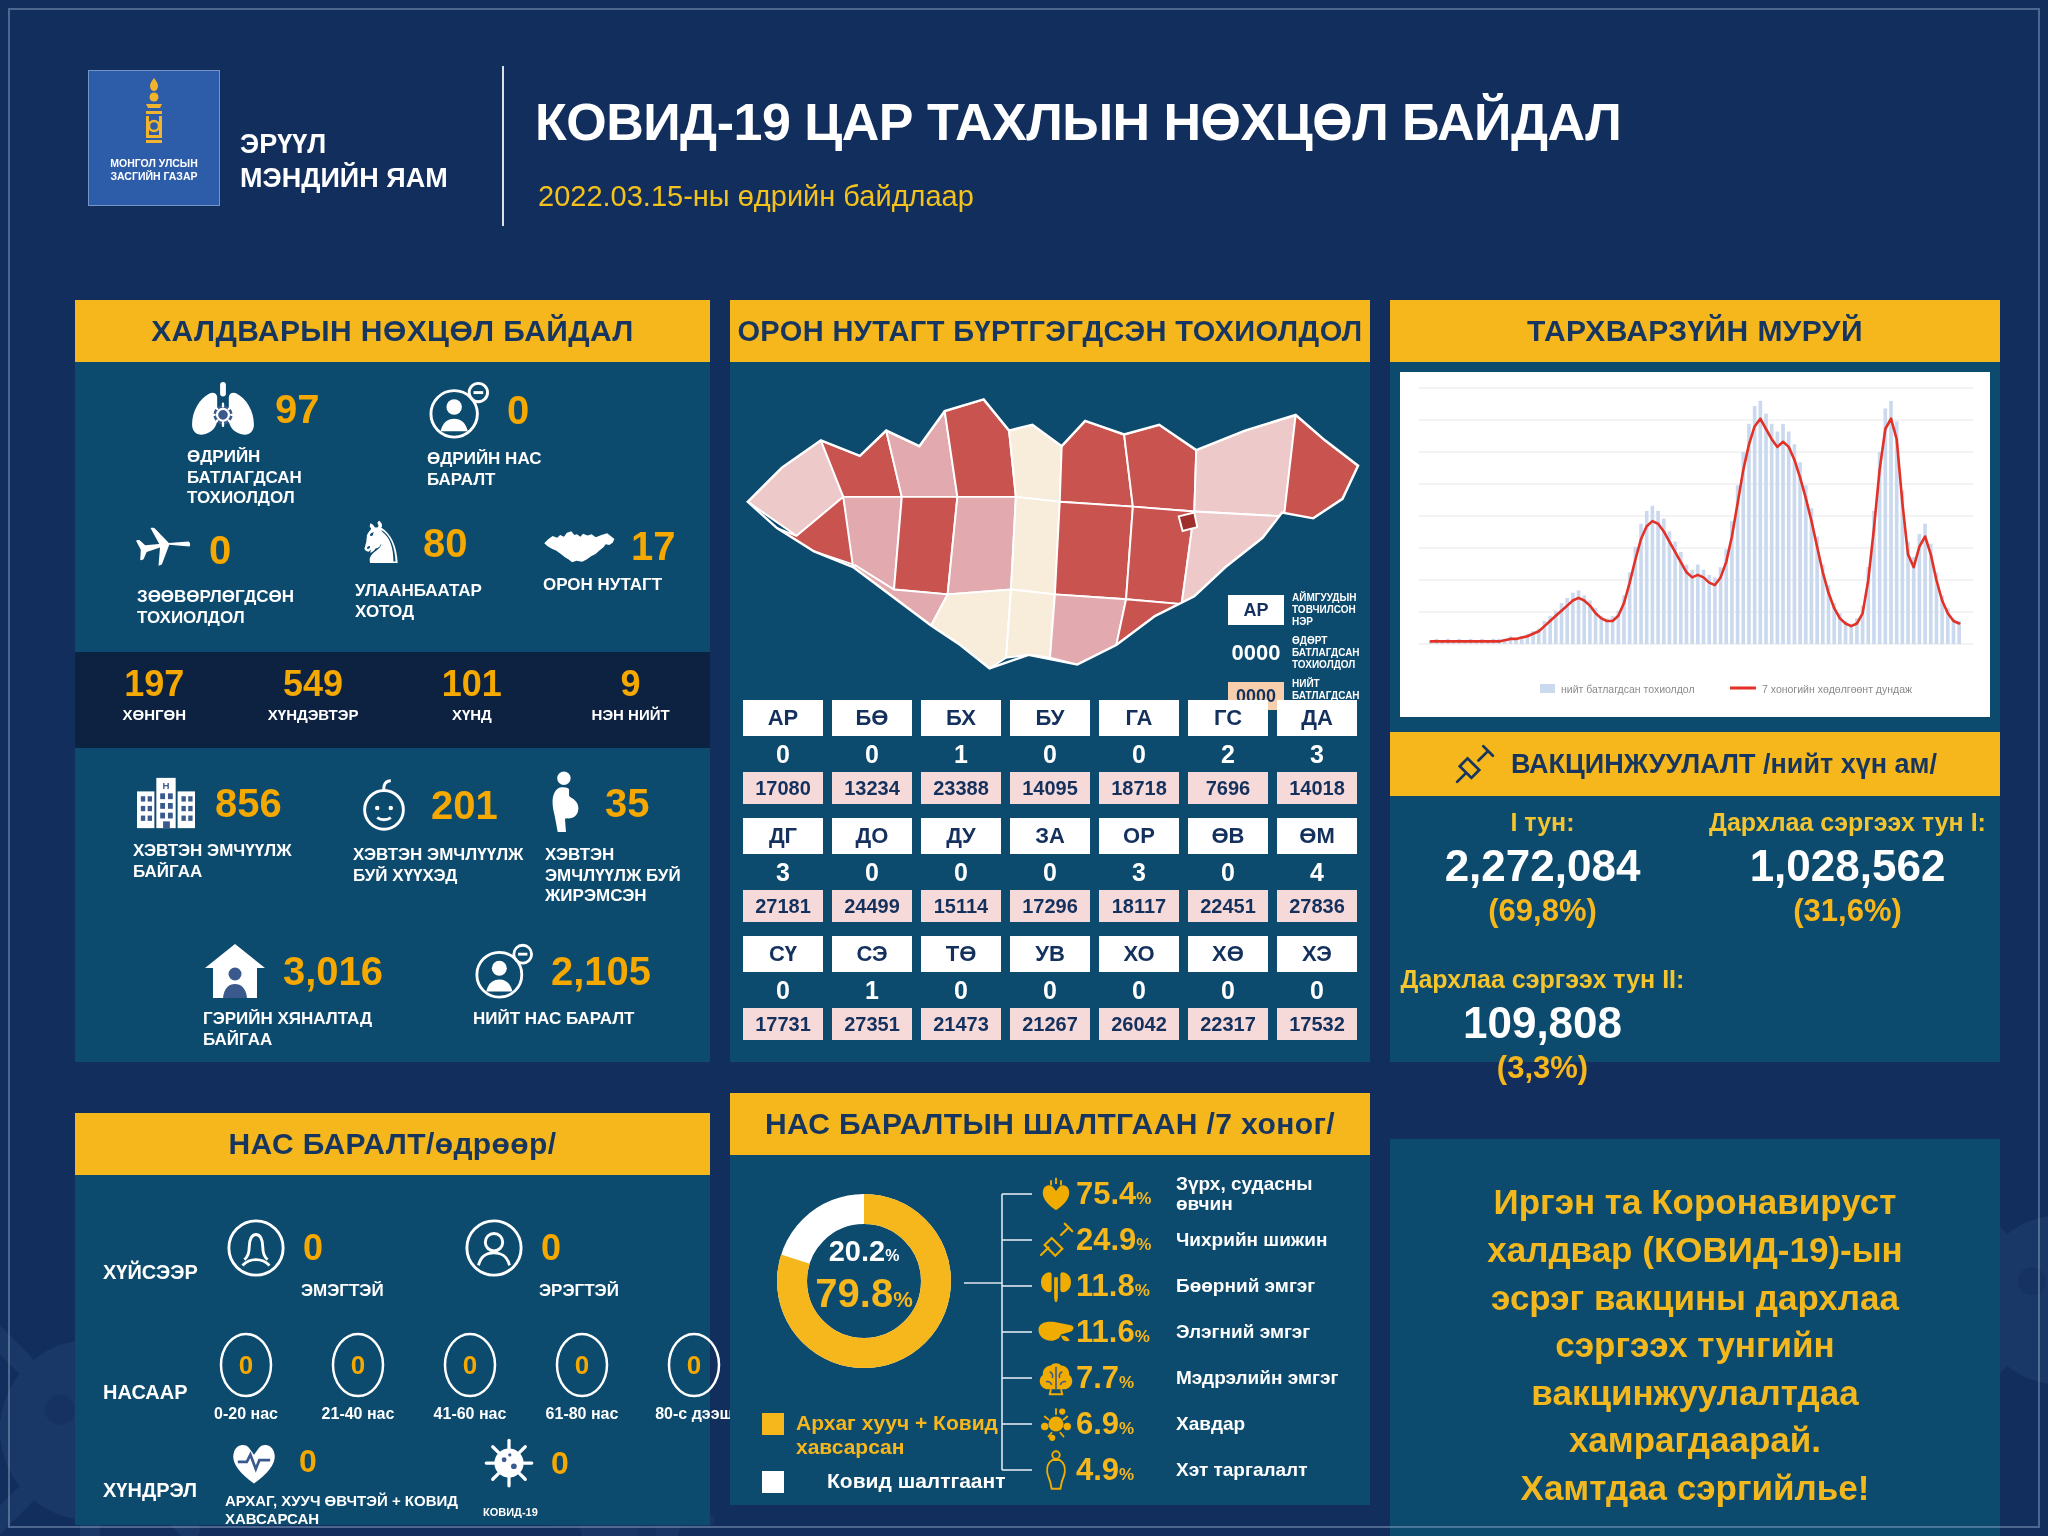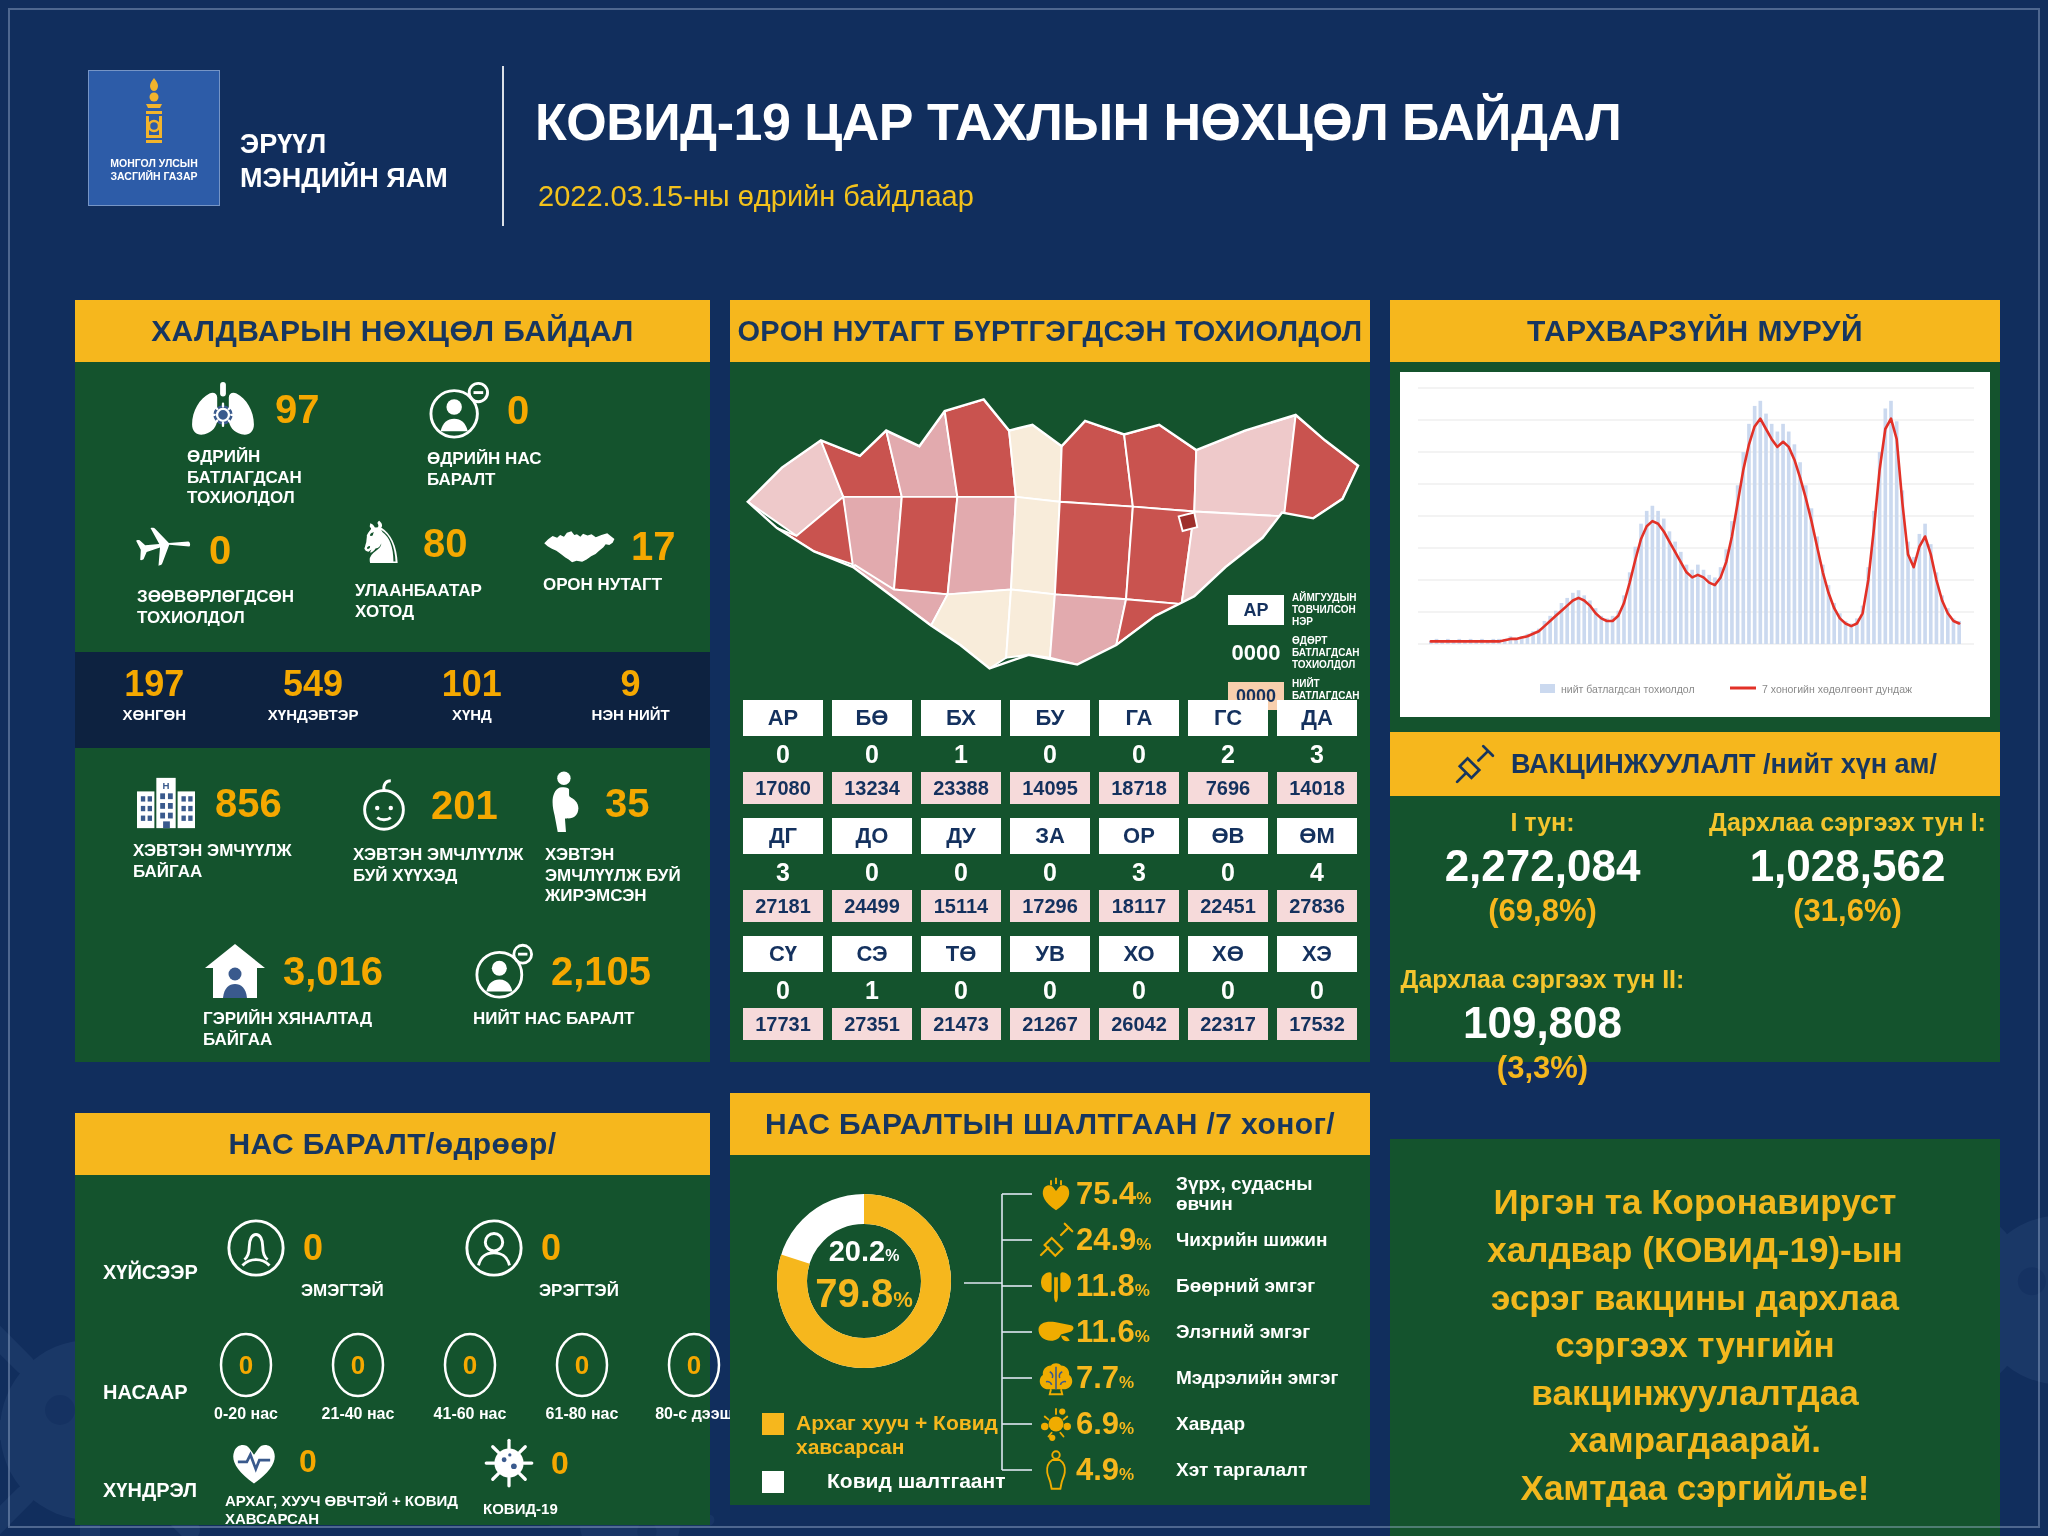--- a/index.html
+++ b/index.html
@@ -1,19 +1,19 @@
 <!DOCTYPE html>
 <html><head>
 <meta charset="utf-8">
 <style>
   html,body{margin:0;padding:0;background:#0b2350;}
   .page{position:relative;width:2048px;height:1536px;background:#112e5d;overflow:hidden;
         font-family:"Liberation Sans",sans-serif;-webkit-font-smoothing:antialiased;}
   .frame{position:absolute;inset:8px;border:2px solid rgba(170,190,220,.40);pointer-events:none;z-index:40;}
-  .panel{position:absolute;background:#14532d;}
+  .panel{position:absolute;background:#0c4a6e;}
   .ph{position:absolute;left:0;top:0;right:0;height:62px;background:#f6b71d;color:#17365f;
       font-weight:bold;font-size:30px;display:flex;align-items:center;justify-content:center;letter-spacing:.4px;}
   .stat{position:absolute;}
   .stat .top{display:flex;align-items:center;gap:16px;}
   .ic{display:inline-flex;color:#fff;flex:none;}
   .ic svg{width:100%;height:100%;display:block;}
   .uglyph{color:#fff;line-height:1;}
   .num{font-weight:bold;color:#f5a800;font-size:40px;line-height:1;}
   .lbl{margin-top:9px;color:#fff;font-weight:bold;font-size:17px;line-height:1.22;}
   .sev{position:absolute;left:0;right:0;background:#0d2240;display:flex;}
@@ -733,21 +733,21 @@
                 <line x1="45" y1="19" x2="52" y2="12"></line>
               </g>
               <circle cx="32" cy="32" r="18" fill="currentColor"></circle>
               <circle cx="26" cy="28" r="3" fill="#3a5a8d"></circle>
               <circle cx="38" cy="36" r="3.5" fill="#3a5a8d"></circle>
               <circle cx="33" cy="22" r="2" fill="#3a5a8d"></circle>
             </svg>
           </span>
         <span class="num" style="font-size:32px">0</span>
         </div>
-      <div class="lbl" style="font-size:15px;margin-top:11px">КОВИД-19</div>
+      <div class="lbl" style="font-size:11px;margin-top:17px">КОВИД-19</div>
     </div>
   </div>
 
   <div class="panel" style="left:730px;top:1093px;width:640px;height:412px;z-index:1">
     <div class="ph">НАС БАРАЛТЫН ШАЛТГААН /7 хоног/</div>
 
     <div class="donutwrap">
       <svg id="donutSvg" viewBox="0 0 212 212" style="width:212px;height:212px">
           <circle cx="106" cy="106" r="72" fill="none" stroke="#ffffff" stroke-width="30"></circle>
           <circle cx="106" cy="106" r="72" fill="none" stroke="#f6b71d" stroke-width="30" stroke-dasharray="361.0 452.4" transform="rotate(-90 106 106)"></circle>

